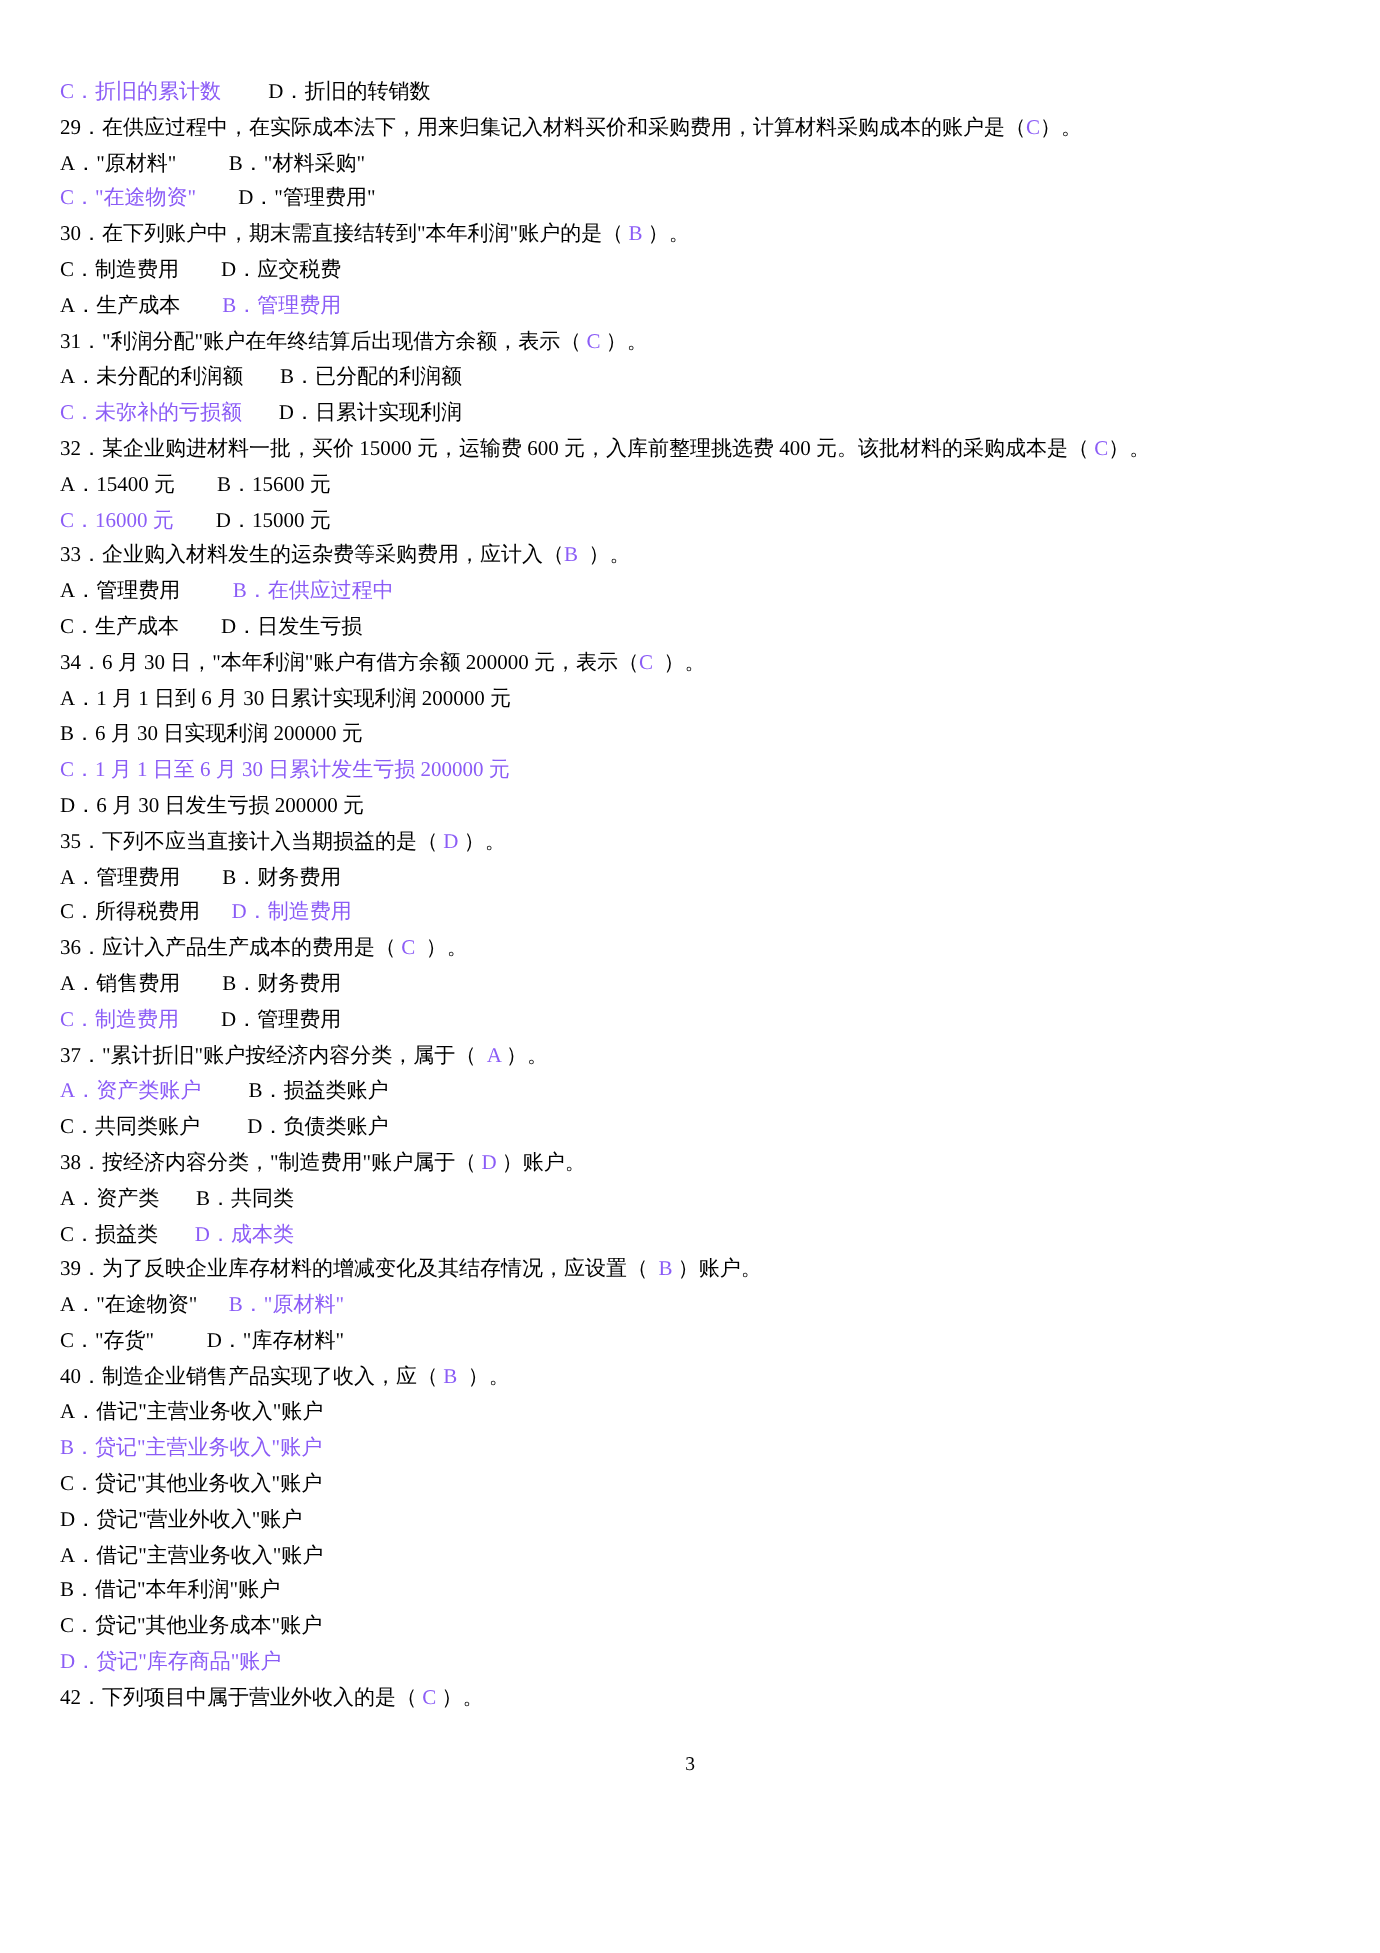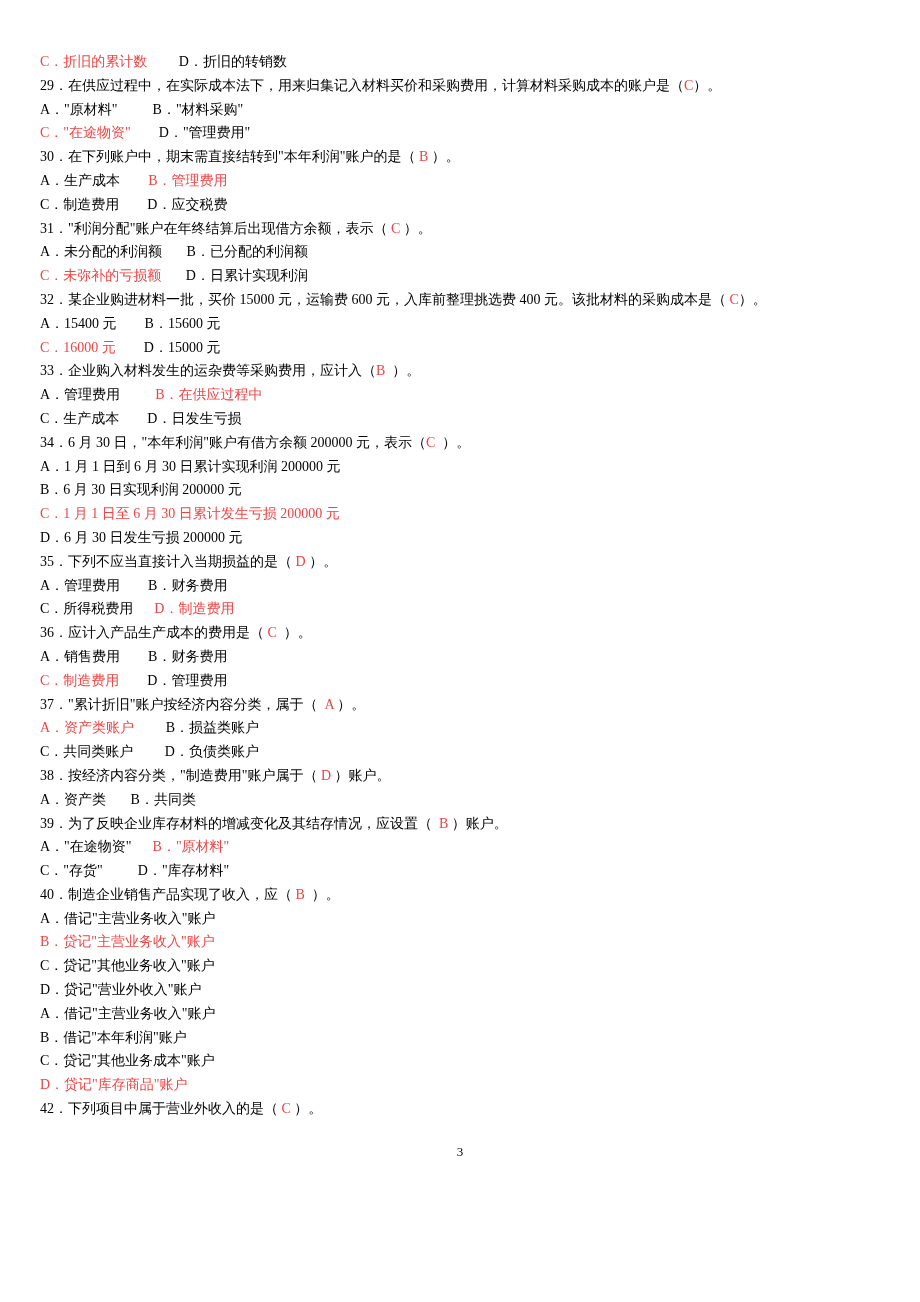--- a/index.html
+++ b/index.html
@@ -7,38 +7,38 @@
     font-size: 14px;
     line-height: 1.7;
     color: #000;
     background: #fff;
     margin: 0;
     padding: 50px 40px 30px 40px;
     width: 920px;
     box-sizing: border-box;
   }
   .line { white-space: pre; }
-  .red { color: #ef4444; }
+  .red { color: #8b5cf6; }
   .pagenum {
     text-align: center;
     margin-top: 20px;
     font-size: 13px;
   }
 </style>
 </head>
 <body>
 
 <div id="content">
     <div class="line"><span class="red">C．折旧的累计数</span><span>         D．折旧的转销数</span></div>
     <div class="line"><span>29．在供应过程中，在实际成本法下，用来归集记入材料买价和采购费用，计算材料采购成本的账户是（</span><span class="red">C</span><span>）。</span></div>
     <div class="line"><span>A．"原材料"          B．"材料采购"</span></div>
     <div class="line"><span class="red">C．"在途物资"</span><span>        D．"管理费用"</span></div>
     <div class="line"><span>30．在下列账户中，期末需直接结转到"本年利润"账户的是（</span><span class="red"> B </span><span>）。</span></div>
+    <div class="line"><span>C．制造费用        D．应交税费</span></div>
     <div class="line"><span>A．生产成本        </span><span class="red">B．管理费用</span></div>
-    <div class="line"><span>C．制造费用        D．应交税费</span></div>
     <div class="line"><span>31．"利润分配"账户在年终结算后出现借方余额，表示（</span><span class="red"> C </span><span>）。</span></div>
     <div class="line"><span>A．未分配的利润额       B．已分配的利润额</span></div>
     <div class="line"><span class="red">C．未弥补的亏损额</span><span>       D．日累计实现利润</span></div>
     <div class="line"><span>32．某企业购进材料一批，买价 15000 元，运输费 600 元，入库前整理挑选费 400 元。该批材料的采购成本是（</span><span class="red"> C</span><span>）。</span></div>
     <div class="line"><span>A．15400 元        B．15600 元</span></div>
     <div class="line"><span class="red">C．16000 元</span><span>        D．15000 元</span></div>
     <div class="line"><span>33．企业购入材料发生的运杂费等采购费用，应计入（</span><span class="red">B</span><span>  ）。</span></div>
     <div class="line"><span>A．管理费用          </span><span class="red">B．在供应过程中</span></div>
     <div class="line"><span>C．生产成本        D．日发生亏损</span></div>
     <div class="line"><span>34．6 月 30 日，"本年利润"账户有借方余额 200000 元，表示（</span><span class="red">C</span><span>  ）。</span></div>
@@ -50,20 +50,21 @@
     <div class="line"><span>A．管理费用        B．财务费用</span></div>
     <div class="line"><span>C．所得税费用      </span><span class="red">D．制造费用</span></div>
     <div class="line"><span>36．应计入产品生产成本的费用是（</span><span class="red"> C </span><span> ）。</span></div>
     <div class="line"><span>A．销售费用        B．财务费用</span></div>
     <div class="line"><span class="red">C．制造费用</span><span>        D．管理费用</span></div>
     <div class="line"><span>37．"累计折旧"账户按经济内容分类，属于（ </span><span class="red"> A </span><span>）。</span></div>
     <div class="line"><span class="red">A．资产类账户</span><span>         B．损益类账户</span></div>
     <div class="line"><span>C．共同类账户         D．负债类账户</span></div>
     <div class="line"><span>38．按经济内容分类，"制造费用"账户属于（</span><span class="red"> D </span><span>）账户。</span></div>
     <div class="line"><span>A．资产类       B．共同类</span></div>
+    <div class="line"><span>C．损益类       </span><span class="red">D．成本类</span></div>
     <div class="line"><span>39．为了反映企业库存材料的增减变化及其结存情况，应设置（ </span><span class="red"> B </span><span>）账户。</span></div>
     <div class="line"><span>A．"在途物资"      </span><span class="red">B．"原材料"</span></div>
     <div class="line"><span>C．"存货"          D．"库存材料"</span></div>
     <div class="line"><span>40．制造企业销售产品实现了收入，应（</span><span class="red"> B </span><span> ）。</span></div>
     <div class="line"><span>A．借记"主营业务收入"账户</span></div>
     <div class="line"><span class="red">B．贷记"主营业务收入"账户</span></div>
     <div class="line"><span>C．贷记"其他业务收入"账户</span></div>
     <div class="line"><span>D．贷记"营业外收入"账户</span></div>
     <div class="line"><span>A．借记"主营业务收入"账户</span></div>
     <div class="line"><span>B．借记"本年利润"账户</span></div>

